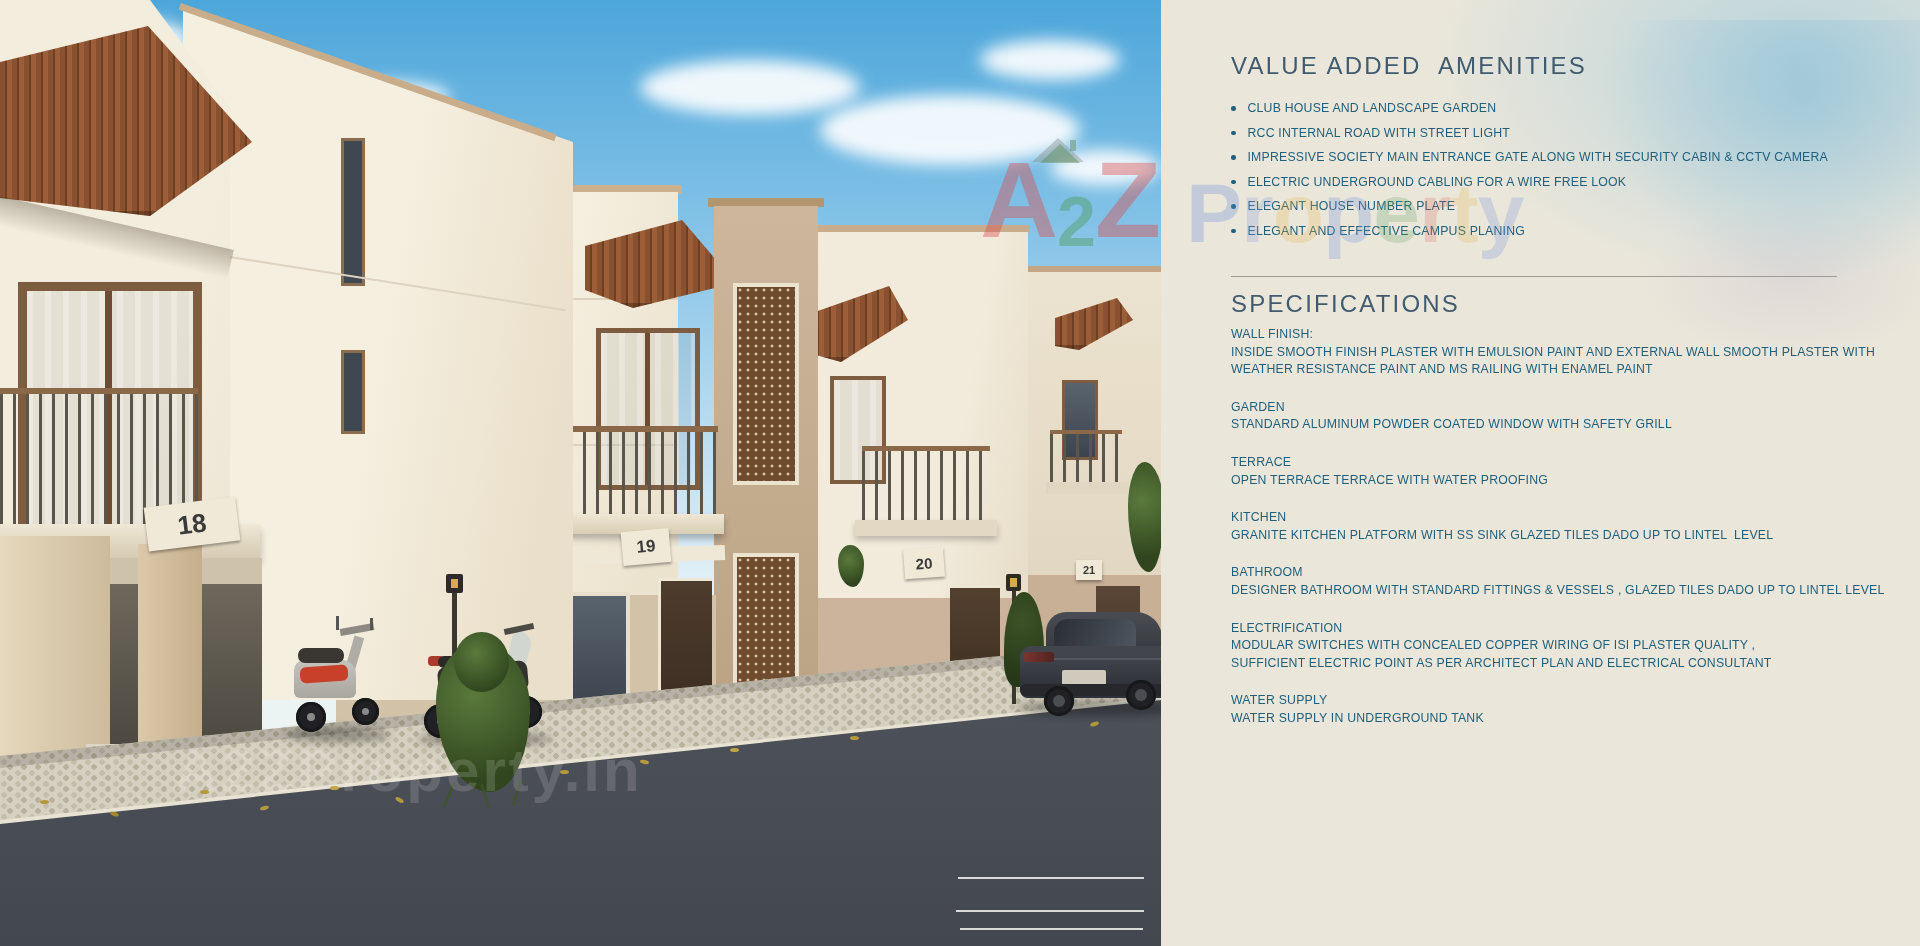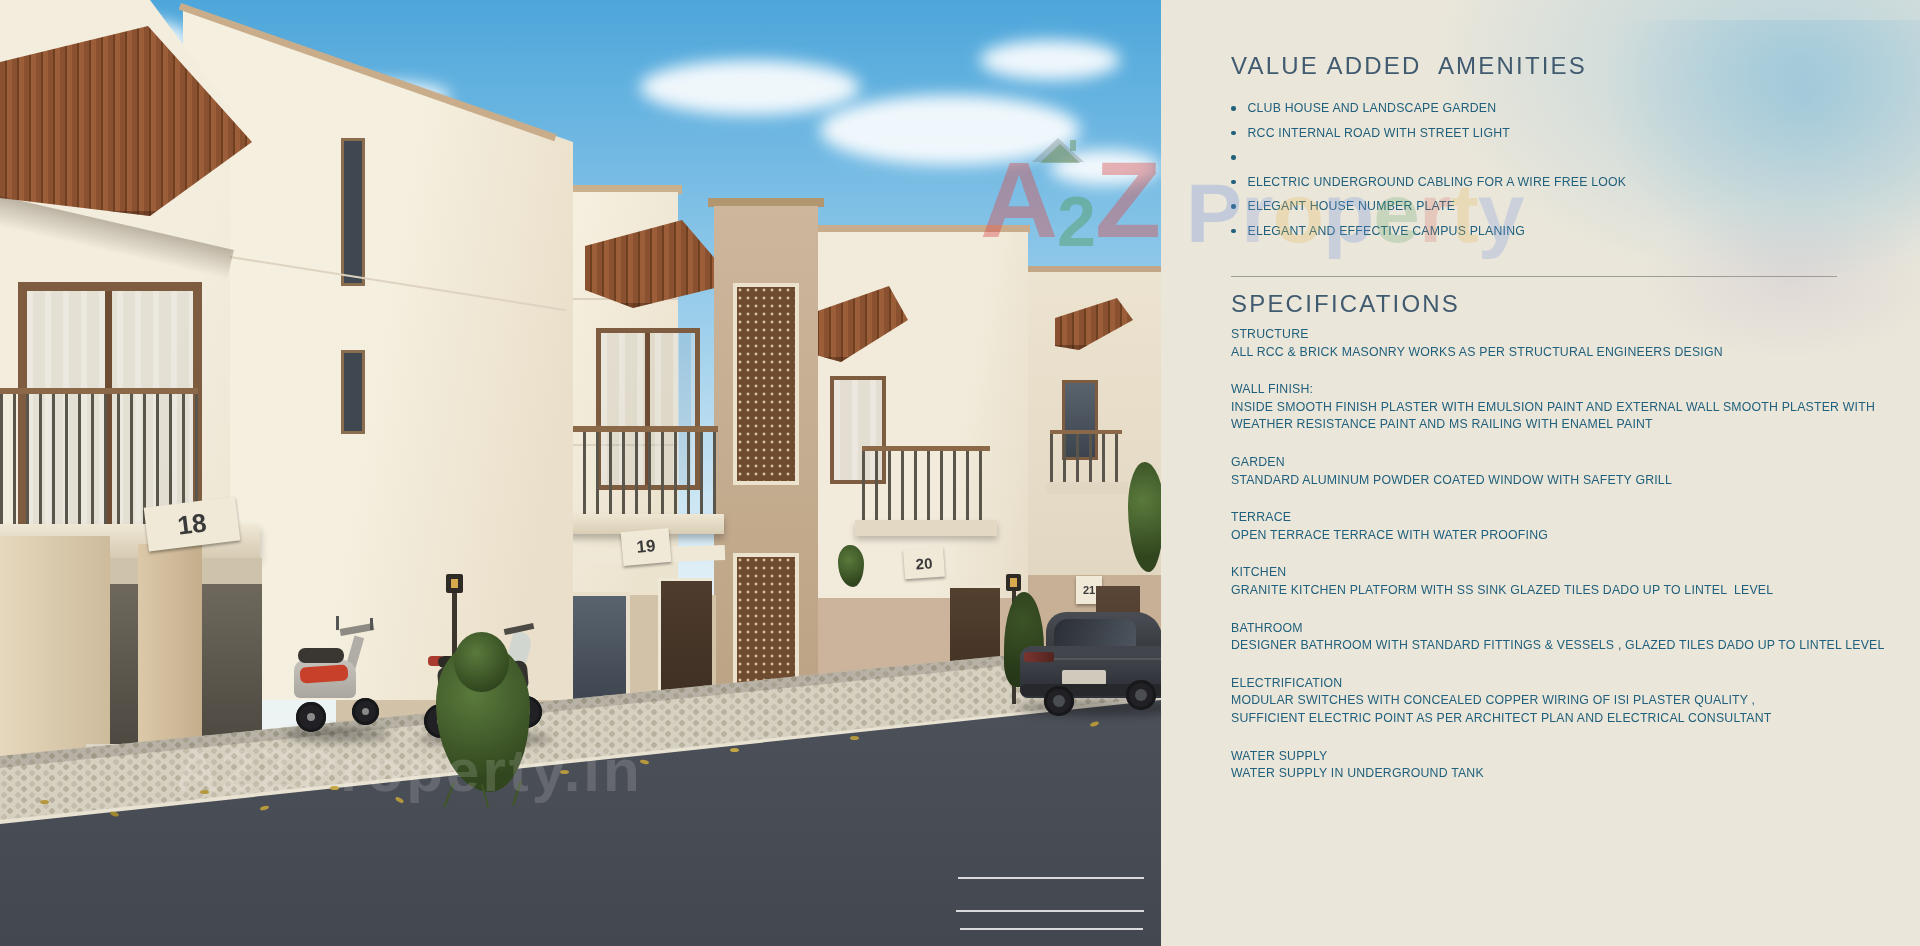--- a/index.html
+++ b/index.html
@@ -56,21 +56,21 @@
     <div class="abs cloud" style="left:980px;top:40px;width:140px;height:40px;"></div>
     <div class="abs cloud" style="left:1050px;top:150px;width:110px;height:35px;"></div>
 
     <div class="abs coping" style="left:1002px;top:266px;width:159px;height:7px;background:#c2a686;"></div>
     <div class="abs" style="left:1008px;top:272px;width:153px;height:510px;background:linear-gradient(180deg,#ece3d0,#dbcfb8);"></div>
     <div class="abs tiles" style="left:1055px;top:298px;width:78px;height:52px;clip-path:polygon(0px 20px,62px 0px,78px 22px,24px 52px,0px 48px);"></div>
     <div class="abs glass" style="left:1062px;top:380px;width:36px;height:80px;border:3px solid #7e5c40;"></div>
     <div class="abs rail" style="left:1050px;top:430px;width:72px;height:55px;border-top-width:4px;border-bottom-width:3px;"></div>
     <div class="abs" style="left:1046px;top:482px;width:82px;height:12px;background:#e0d6c2;"></div>
     <div class="abs" style="left:1008px;top:575px;width:153px;height:207px;background:#c8b096;"></div>
-    <div class="abs plate" style="left:1076px;top:560px;width:26px;height:28px;font-size:11px;margin-top:16px;">
+    <div class="abs plate" style="left:1076px;top:560px;width:26px;height:20px;font-size:11px;">
         <span>21</span>
       </div>
     <div class="abs" style="left:1096px;top:586px;width:44px;height:118px;background:linear-gradient(180deg,#5a4636,#3f3024);"></div>
     <div class="abs greens" style="left:1128px;top:462px;width:36px;height:110px;"></div>
 
     <div class="abs coping" style="left:792px;top:225px;width:238px;height:8px;background:#c8ac8b;"></div>
     <div class="abs" style="left:798px;top:232px;width:230px;height:545px;background:linear-gradient(100deg,#f2ebdb 60%,#e3d8c2);"></div>
     <div class="abs tiles" style="left:812px;top:286px;width:96px;height:76px;clip-path:polygon(0px 27px,77px 0px,96px 34px,29px 76px,0px 68px);"></div>
     <div class="abs curtain" style="left:830px;top:376px;width:56px;height:108px;border:4px solid #7e5c40;"></div>
     <div class="abs rail" style="left:862px;top:446px;width:128px;height:78px;border-top-width:5px;border-bottom-width:4px;"></div>
@@ -231,41 +231,38 @@
         <li>
           <span class="dot"></span>
           <span class="li-text">CLUB HOUSE AND LANDSCAPE GARDEN</span>
         </li>
         <li>
           <span class="dot"></span>
           <span class="li-text">RCC INTERNAL ROAD WITH STREET LIGHT</span>
         </li>
         <li>
           <span class="dot"></span>
+          <span class="li-text">IMPRESSIVE SOCIETY MAIN ENTRANCE GATE ALONG WITH SECURITY CABIN &amp; CCTV CAMERA</span>
         </li>
         <li>
           <span class="dot"></span>
           <span class="li-text">ELECTRIC UNDERGROUND CABLING FOR A WIRE FREE LOOK</span>
         </li>
         <li>
           <span class="dot"></span>
           <span class="li-text">ELEGANT HOUSE NUMBER PLATE</span>
         </li>
         <li>
           <span class="dot"></span>
           <span class="li-text">ELEGANT AND EFFECTIVE CAMPUS PLANING</span>
         </li>
       </ul>
     <div id="divider"></div>
     <div class="panel-title" style="left:70px;top:290px;">SPECIFICATIONS</div>
     <div id="specs">
-        <div class="spec">
-          <div class="spec-label">STRUCTURE</div>
-          <div class="spec-line">ALL RCC &amp; BRICK MASONRY WORKS AS PER STRUCTURAL ENGINEERS DESIGN</div>
-        </div>
         <div class="spec">
           <div class="spec-label">WALL FINISH:</div>
           <div class="spec-line">INSIDE SMOOTH FINISH PLASTER WITH EMULSION PAINT AND EXTERNAL WALL SMOOTH PLASTER WITH</div>
           <div class="spec-line">WEATHER RESISTANCE PAINT AND MS RAILING WITH ENAMEL PAINT</div>
         </div>
         <div class="spec">
           <div class="spec-label">GARDEN</div>
           <div class="spec-line">STANDARD ALUMINUM POWDER COATED WINDOW WITH SAFETY GRILL</div>
         </div>
         <div class="spec">

